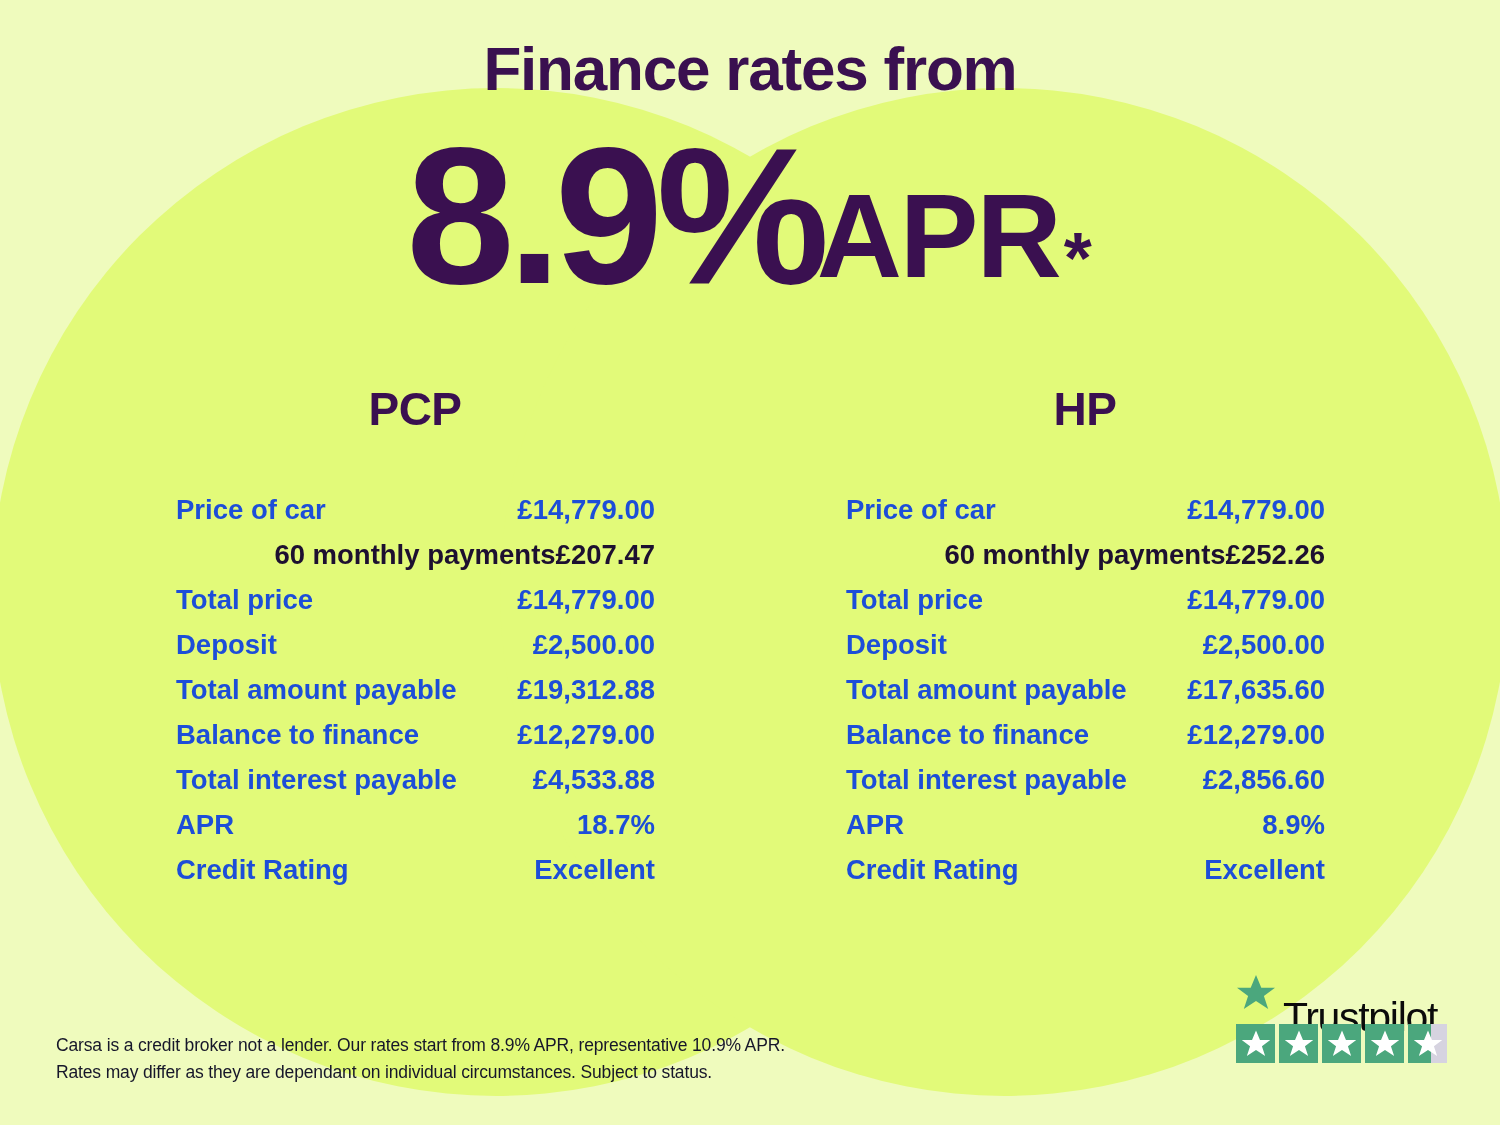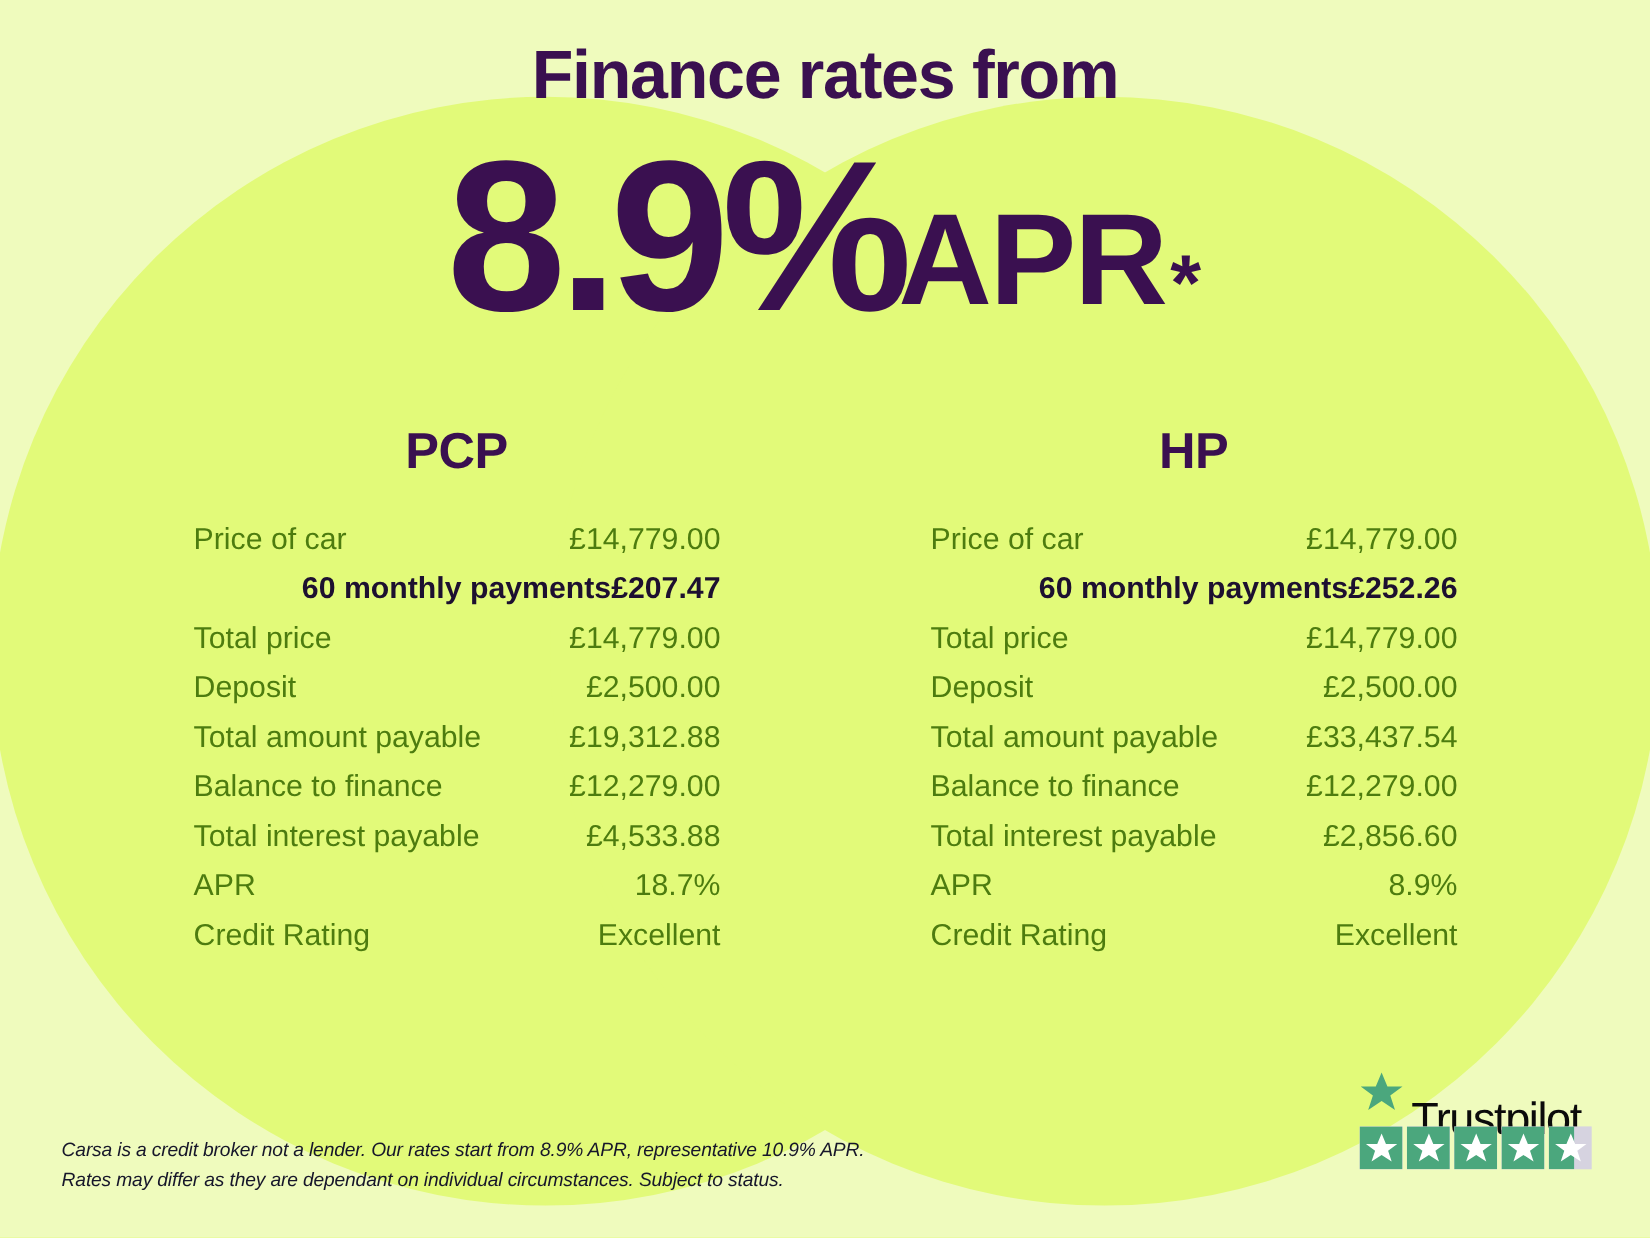--- a/index.html
+++ b/index.html
@@ -105,55 +105,55 @@
   }
   .plan {
     width: 512px;
   }
   .plan-title {
     text-align: center;
     font-size: 46px;
     font-weight: 800;
     color: #3a1050;
     letter-spacing: -0.5px;
-    margin: 0 0 44px 0;
+    margin: 0 0 64px 0;
     line-height: 1;
   }
   .rows {
     display: flex;
     flex-direction: column;
   }
   .row {
     display: flex;
     justify-content: space-between;
     align-items: baseline;
     font-size: 27.5px;
-    color: #4d7c0f;
+    color: #1d4ed8;
     line-height: 1;
     padding: 0 16px 0 17px;
     height: 45px;
+    font-weight: bold;
   }
   .row .label { text-align: left; }
   .row .value { text-align: right; }
   .row.bold {
     font-weight: 700;
     color: #1d1030;
     justify-content: flex-end;
   }
 
   
   .disclaimer {
     position: absolute;
     left: 56px;
     top: 1032px;
     font-size: 17.5px;
     line-height: 1.55;
     color: #16162a;
     letter-spacing: -0.15px;
-    font-style: italic;
   }
 
   .trustpilot {
     position: absolute;
     left: 1236px;
     top: 972px;
     width: 216px;
   }
   .tp-word {
     display: flex;
@@ -265,21 +265,21 @@
             <div class="row">
               <span class="label">Total price</span>
               <span class="value">£14,779.00</span>
             </div>
             <div class="row">
               <span class="label">Deposit</span>
               <span class="value">£2,500.00</span>
             </div>
             <div class="row">
               <span class="label">Total amount payable</span>
-              <span class="value">£33,437.54</span>
+              <span class="value">£17,635.60</span>
             </div>
             <div class="row">
               <span class="label">Balance to finance</span>
               <span class="value">£12,279.00</span>
             </div>
             <div class="row">
               <span class="label">Total interest payable</span>
               <span class="value">£2,856.60</span>
             </div>
             <div class="row">

